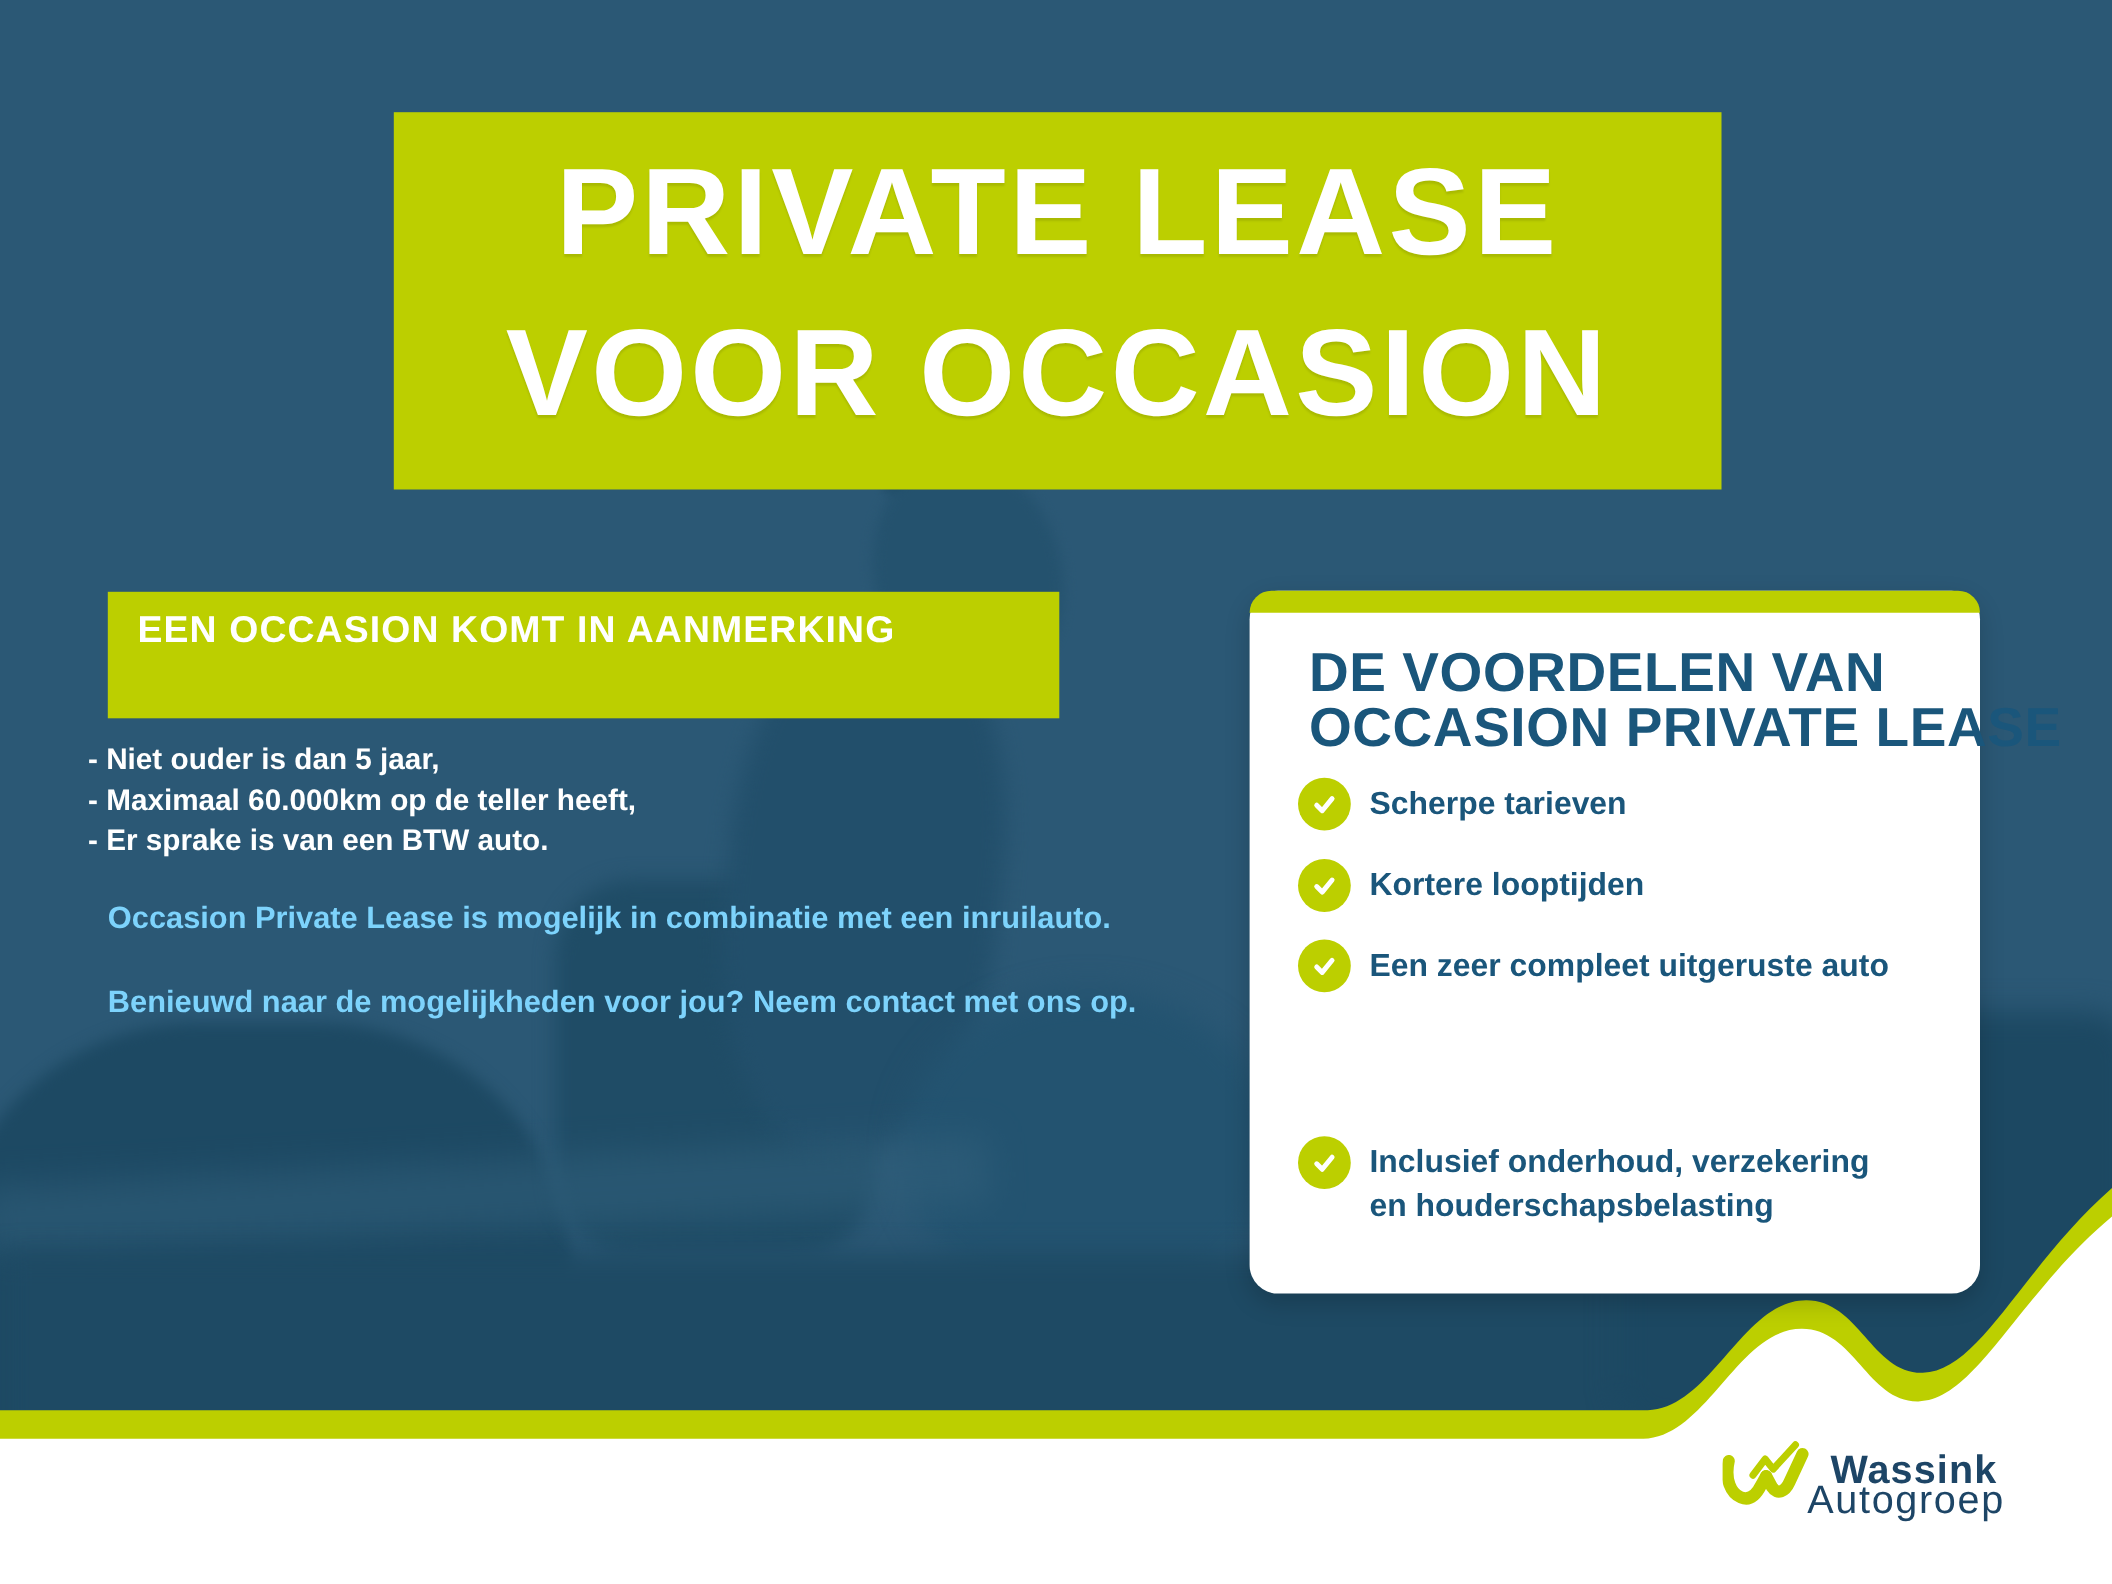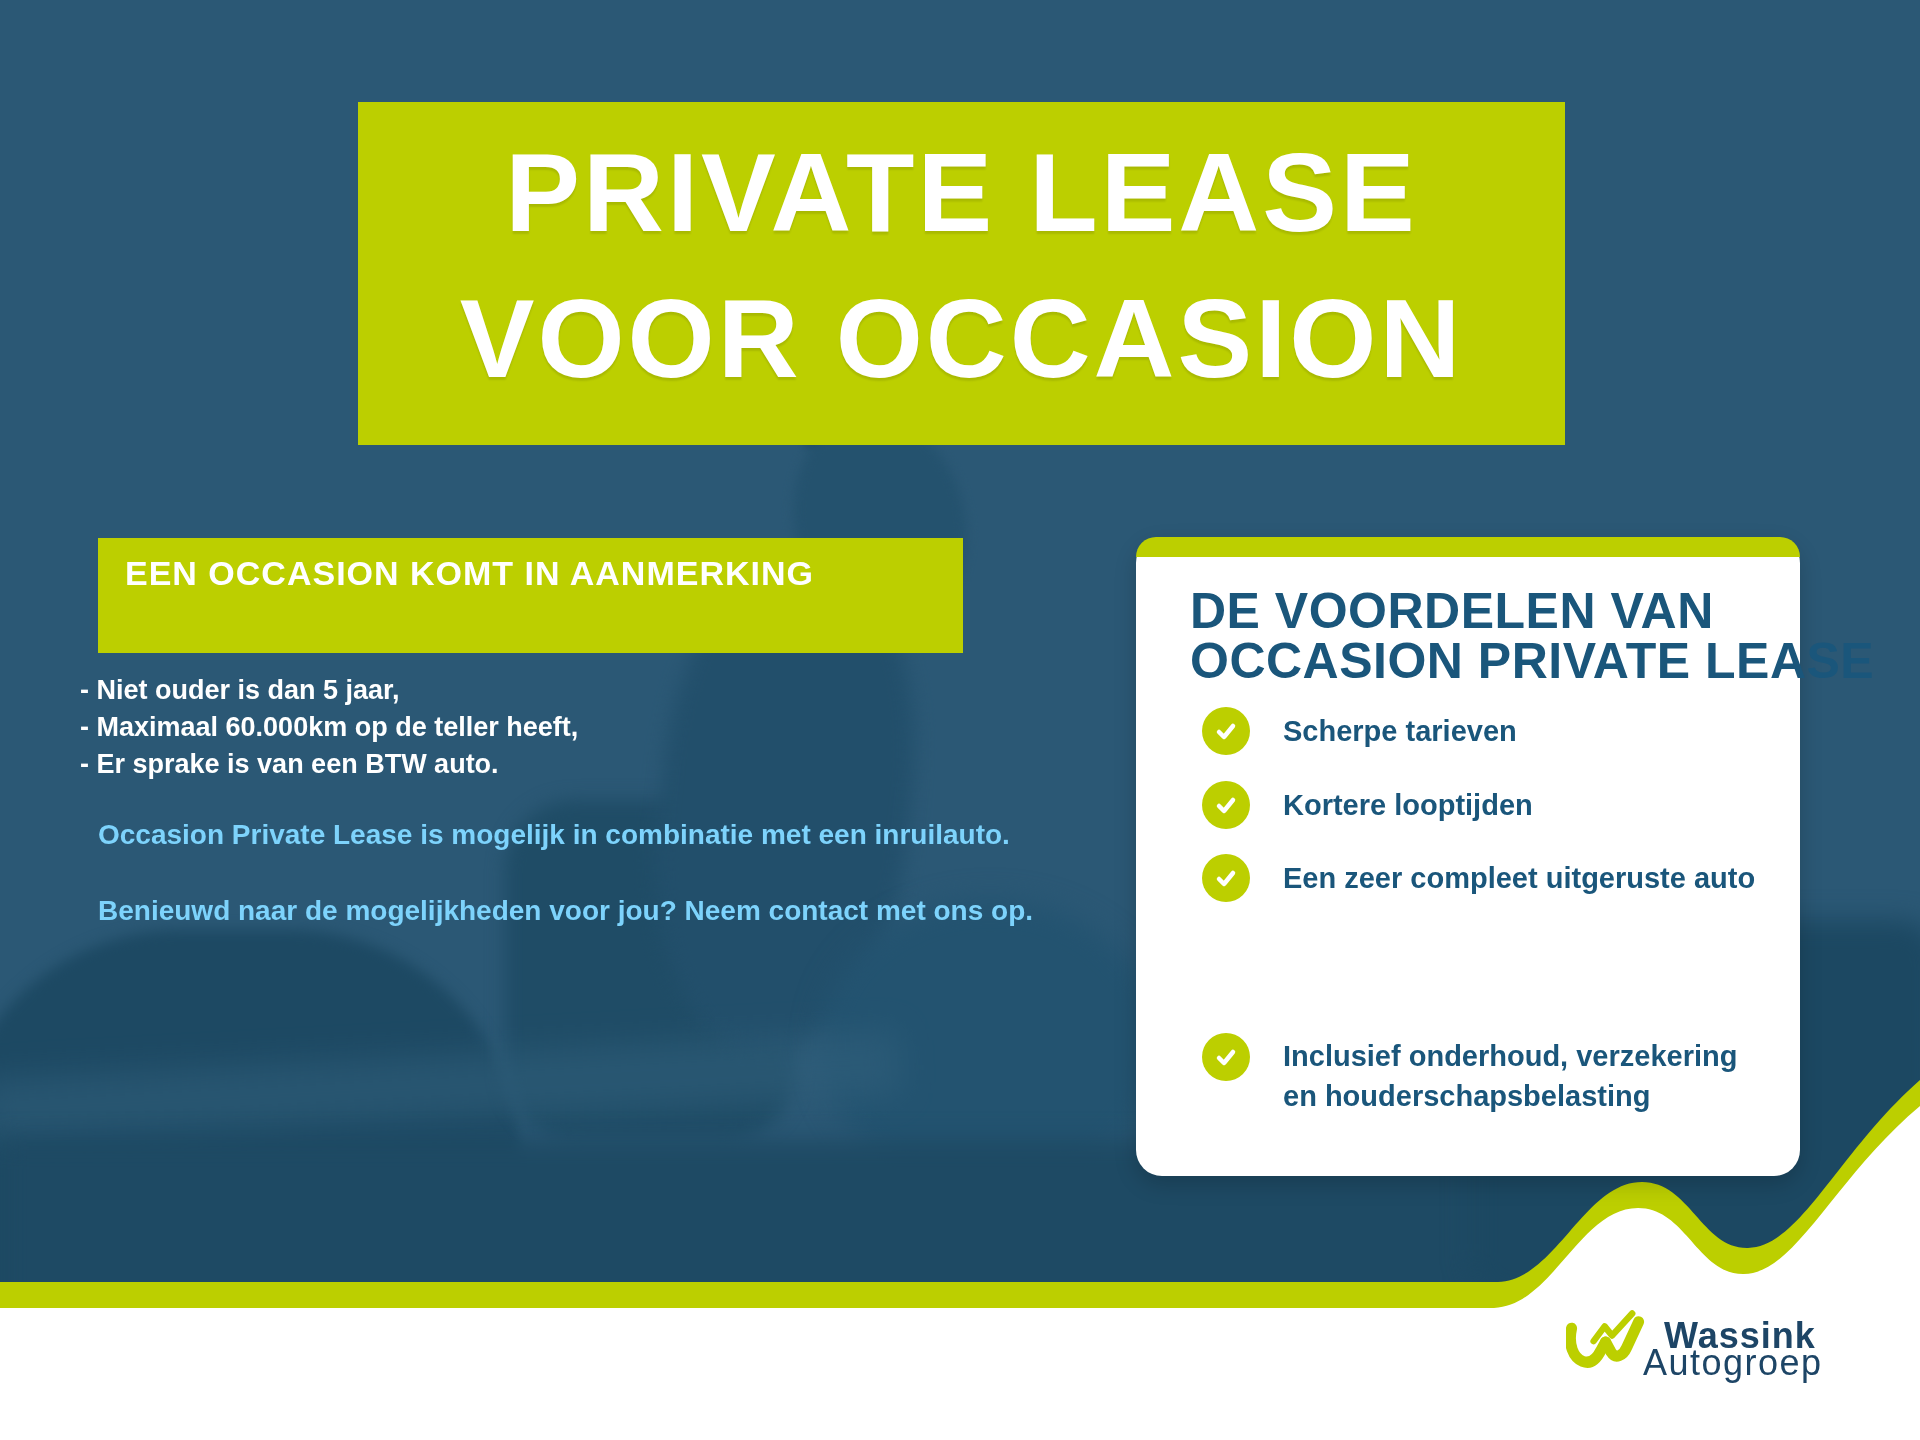--- a/index.html
+++ b/index.html
@@ -68,21 +68,21 @@
   }
   .card-top{
     position:absolute;left:0;top:0;width:100%;height:20px;
     background:#bccf00;border-radius:26px 26px 0 0;
   }
   .card-title{position:absolute;left:54px;top:49px;}
   .card-title div{
     font-size:50px;line-height:50px;font-weight:700;letter-spacing:.5px;
     color:#1a567b;white-space:nowrap;
   }
-  .item{position:absolute;left:66px;display:flex;align-items:center;gap:16px;}
+  .item{position:absolute;left:44px;display:flex;align-items:center;}
   .item .check{
     width:48px;height:48px;border-radius:50%;background:#bccf00;flex:0 0 48px;
     display:flex;align-items:center;justify-content:center;
   }
   .item .txt{
     margin-left:17px;font-size:29px;line-height:40px;font-weight:700;
     color:#1a567b;width:470px;
   }
   .item.single .txt{white-space:nowrap;}
   .item.two-line{align-items:flex-start;}

